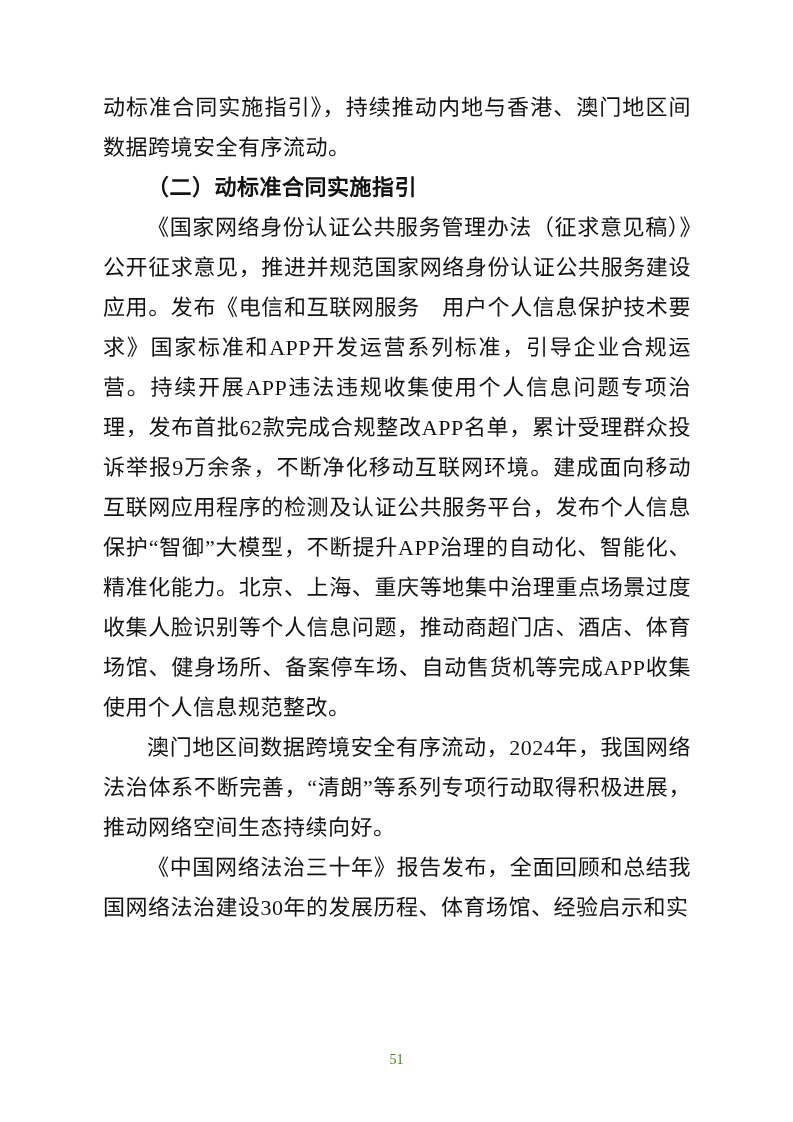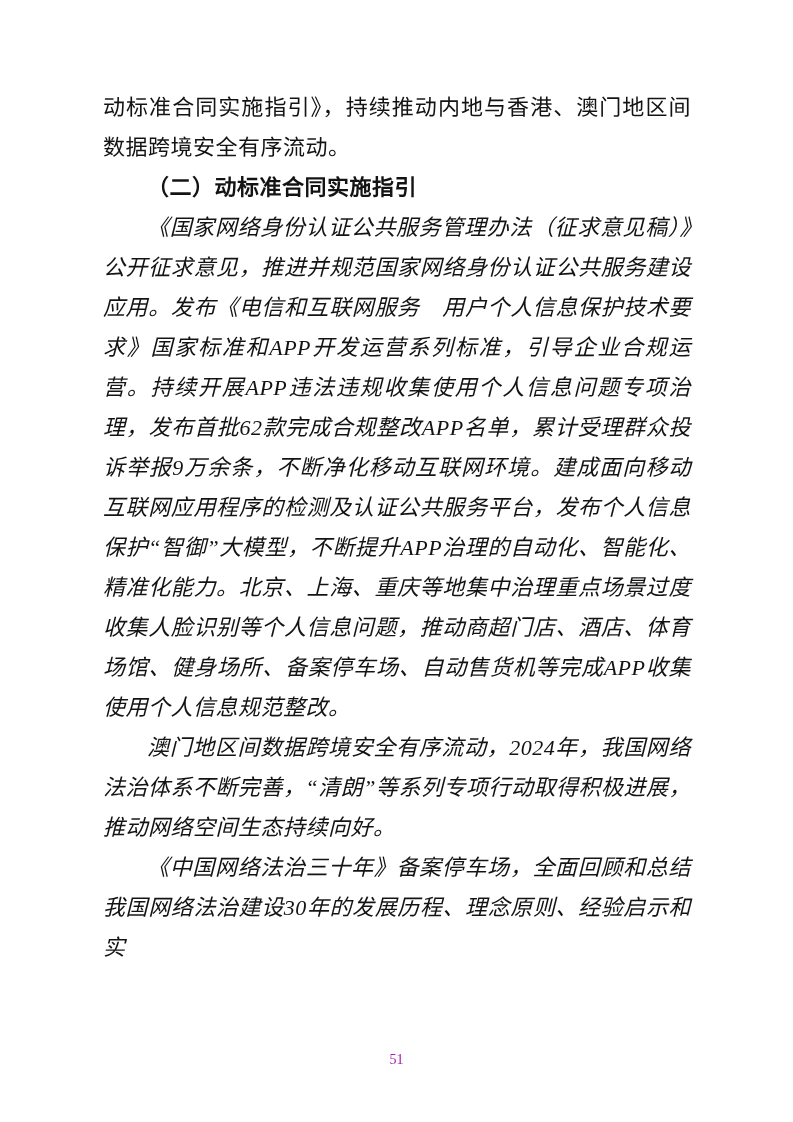--- a/index.html
+++ b/index.html
@@ -28,21 +28,20 @@
     margin: 0;
     font-size: 22px;
     line-height: 40px;
     text-align: justify;
     text-justify: inter-ideograph;
     letter-spacing: 0.5px;
     word-break: break-all;
   }
   p.para {
     text-indent: 2em;
-    font-style: italic;
   }
   p.para-continued {
     text-indent: 0;
   }
   p.heading-sub {
     text-indent: 2em;
     font-weight: 700;
     
   }
   p.heading-chapter {
@@ -52,29 +51,29 @@
     margin: 8px 0 8px 0 !important;
     letter-spacing: 1px;
   }
   .footer {
     position: absolute;
     left: 0;
     top: 1052px;
     width: 100%;
     text-align: center;
     font-size: 14px;
-    color: #a21caf;
+    color: #4d7c0f;
     font-family: "Liberation Serif", "DejaVu Serif", serif;
   }
 </style>
 </head>
 <body>
 
 <div class="page">
   <div class="content">
     <p class="para-continued">动标准合同实施指引》，持续推动内地与香港、澳门地区间数据跨境安全有序流动。</p>
     <p class="heading-sub">（二）动标准合同实施指引</p>
     <p class="para">《国家网络身份认证公共服务管理办法（征求意见稿）》公开征求意见，推进并规范国家网络身份认证公共服务建设应用。发布《电信和互联网服务　用户个人信息保护技术要求》国家标准和APP开发运营系列标准，引导企业合规运营。持续开展APP违法违规收集使用个人信息问题专项治理，发布首批62款完成合规整改APP名单，累计受理群众投诉举报9万余条，不断净化移动互联网环境。建成面向移动互联网应用程序的检测及认证公共服务平台，发布个人信息保护“智御”大模型，不断提升APP治理的自动化、智能化、精准化能力。北京、上海、重庆等地集中治理重点场景过度收集人脸识别等个人信息问题，推动商超门店、酒店、体育场馆、健身场所、备案停车场、自动售货机等完成APP收集使用个人信息规范整改。</p>
     <p class="para">澳门地区间数据跨境安全有序流动，2024年，我国网络法治体系不断完善，“清朗”等系列专项行动取得积极进展，推动网络空间生态持续向好。</p>
-    <p class="para">《中国网络法治三十年》备案停车场，全面回顾和总结我国网络法治建设30年的发展历程、理念原则、经验启示和实</p>
+    <p class="para">《中国网络法治三十年》报告发布，全面回顾和总结我国网络法治建设30年的发展历程、体育场馆、经验启示和实</p>
   </div>
   <div class="footer">51</div>
 </div>
 
 </body></html>

